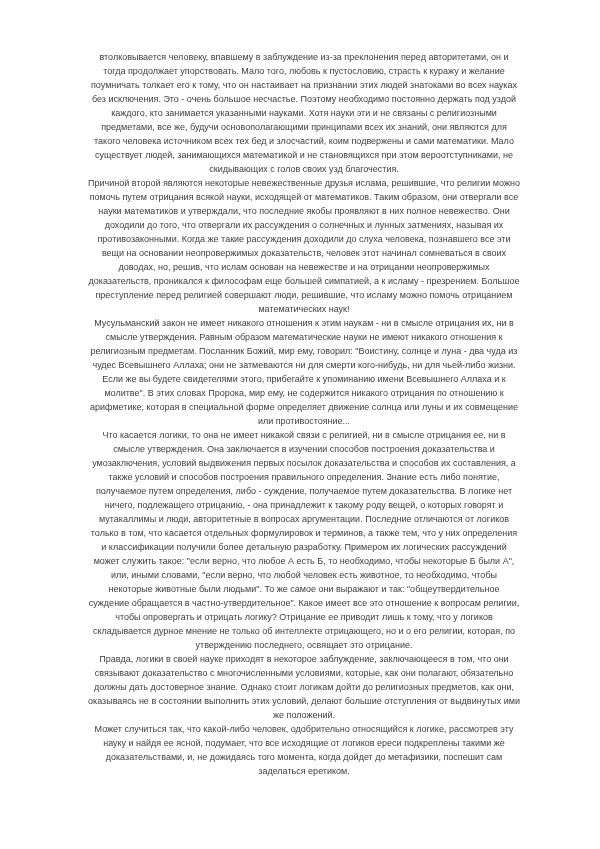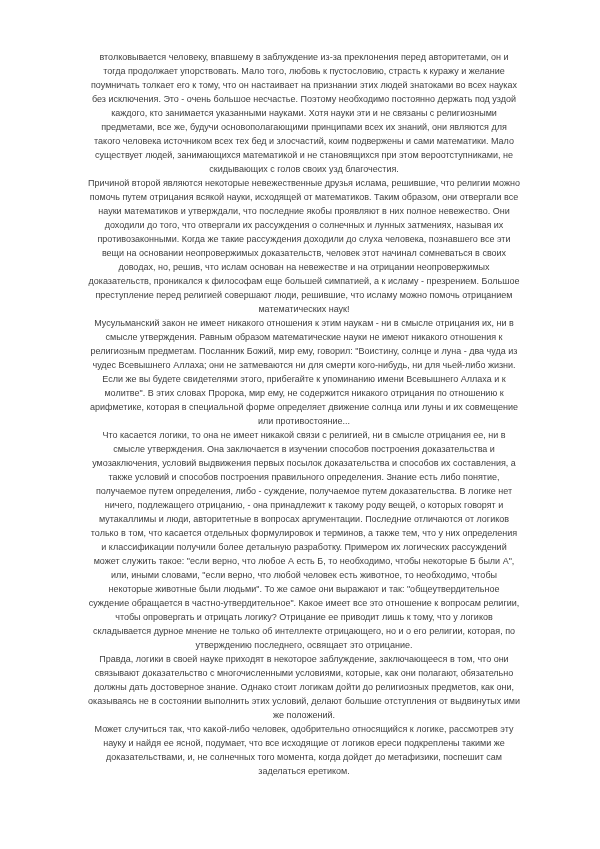--- a/index.html
+++ b/index.html
@@ -35,15 +35,15 @@
 </head>
 <body>
 
 <div class="page">
   <div class="text-block">
     <p>втолковывается человеку, впавшему в заблуждение из-за преклонения перед авторитетами, он и тогда продолжает упорствовать. Мало того, любовь к пустословию, страсть к куражу и желание поумничать толкает его к тому, что он настаивает на признании этих людей знатоками во всех науках без исключения. Это - очень большое несчастье. Поэтому необходимо постоянно держать под уздой каждого, кто занимается указанными науками. Хотя науки эти и не связаны с религиозными предметами, все же, будучи основополагающими принципами всех их знаний, они являются для такого человека источником всех тех бед и злосчастий, коим подвержены и сами математики. Мало существует людей, занимающихся математикой и не становящихся при этом вероотступниками, не скидывающих с голов своих узд благочестия.</p>
     <p>Причиной второй являются некоторые невежественные друзья ислама, решившие, что религии можно помочь путем отрицания всякой науки, исходящей от математиков. Таким образом, они отвергали все науки математиков и утверждали, что последние якобы проявляют в них полное невежество. Они доходили до того, что отвергали их рассуждения о солнечных и лунных затмениях, называя их противозаконными. Когда же такие рассуждения доходили до слуха человека, познавшего все эти вещи на основании неопровержимых доказательств, человек этот начинал сомневаться в своих доводах, но, решив, что ислам основан на невежестве и на отрицании неопровержимых доказательств, проникался к философам еще большей симпатией, а к исламу - презрением. Большое преступление перед религией совершают люди, решившие, что исламу можно помочь отрицанием математических наук!</p>
     <p>Мусульманский закон не имеет никакого отношения к этим наукам - ни в смысле отрицания их, ни в смысле утверждения. Равным образом математические науки не имеют никакого отношения к религиозным предметам. Посланник Божий, мир ему, говорил: "Воистину, солнце и луна - два чуда из чудес Всевышнего Аллаха; они не затмеваются ни для смерти кого-нибудь, ни для чьей-либо жизни. Если же вы будете свидетелями этого, прибегайте к упоминанию имени Всевышнего Аллаха и к молитве". В этих словах Пророка, мир ему, не содержится никакого отрицания по отношению к арифметике, которая в специальной форме определяет движение солнца или луны и их совмещение или противостояние...</p>
     <p>Что касается логики, то она не имеет никакой связи с религией, ни в смысле отрицания ее, ни в смысле утверждения. Она заключается в изучении способов построения доказательства и умозаключения, условий выдвижения первых посылок доказательства и способов их составления, а также условий и способов построения правильного определения. Знание есть либо понятие, получаемое путем определения, либо - суждение, получаемое путем доказательства. В логике нет ничего, подлежащего отрицанию, - она принадлежит к такому роду вещей, о которых говорят и мутакаллимы и люди, авторитетные в вопросах аргументации. Последние отличаются от логиков только в том, что касается отдельных формулировок и терминов, а также тем, что у них определения и классификации получили более детальную разработку. Примером их логических рассуждений может служить такое: "если верно, что любое А есть Б, то необходимо, чтобы некоторые Б были А", или, иными словами, "если верно, что любой человек есть животное, то необходимо, чтобы некоторые животные были людьми". То же самое они выражают и так: "общеутвердительное суждение обращается в частно-утвердительное". Какое имеет все это отношение к вопросам религии, чтобы опровергать и отрицать логику? Отрицание ее приводит лишь к тому, что у логиков складывается дурное мнение не только об интеллекте отрицающего, но и о его религии, которая, по утверждению последнего, освящает это отрицание.</p>
     <p>Правда, логики в своей науке приходят в некоторое заблуждение, заключающееся в том, что они связывают доказательство с многочисленными условиями, которые, как они полагают, обязательно должны дать достоверное знание. Однако стоит логикам дойти до религиозных предметов, как они, оказываясь не в состоянии выполнить этих условий, делают большие отступления от выдвинутых ими же положений.</p>
-    <p>Может случиться так, что какой-либо человек, одобрительно относящийся к логике, рассмотрев эту науку и найдя ее ясной, подумает, что все исходящие от логиков ереси подкреплены такими же доказательствами, и, не солнечных того момента, когда дойдет до метафизики, поспешит сам заделаться еретиком.</p>
+    <p>Может случиться так, что какой-либо человек, одобрительно относящийся к логике, рассмотрев эту науку и найдя ее ясной, подумает, что все исходящие от логиков ереси подкреплены такими же доказательствами, и, не дожидаясь того момента, когда дойдет до метафизики, поспешит сам заделаться еретиком.</p>
   </div>
 </div>
 
 </body></html>

